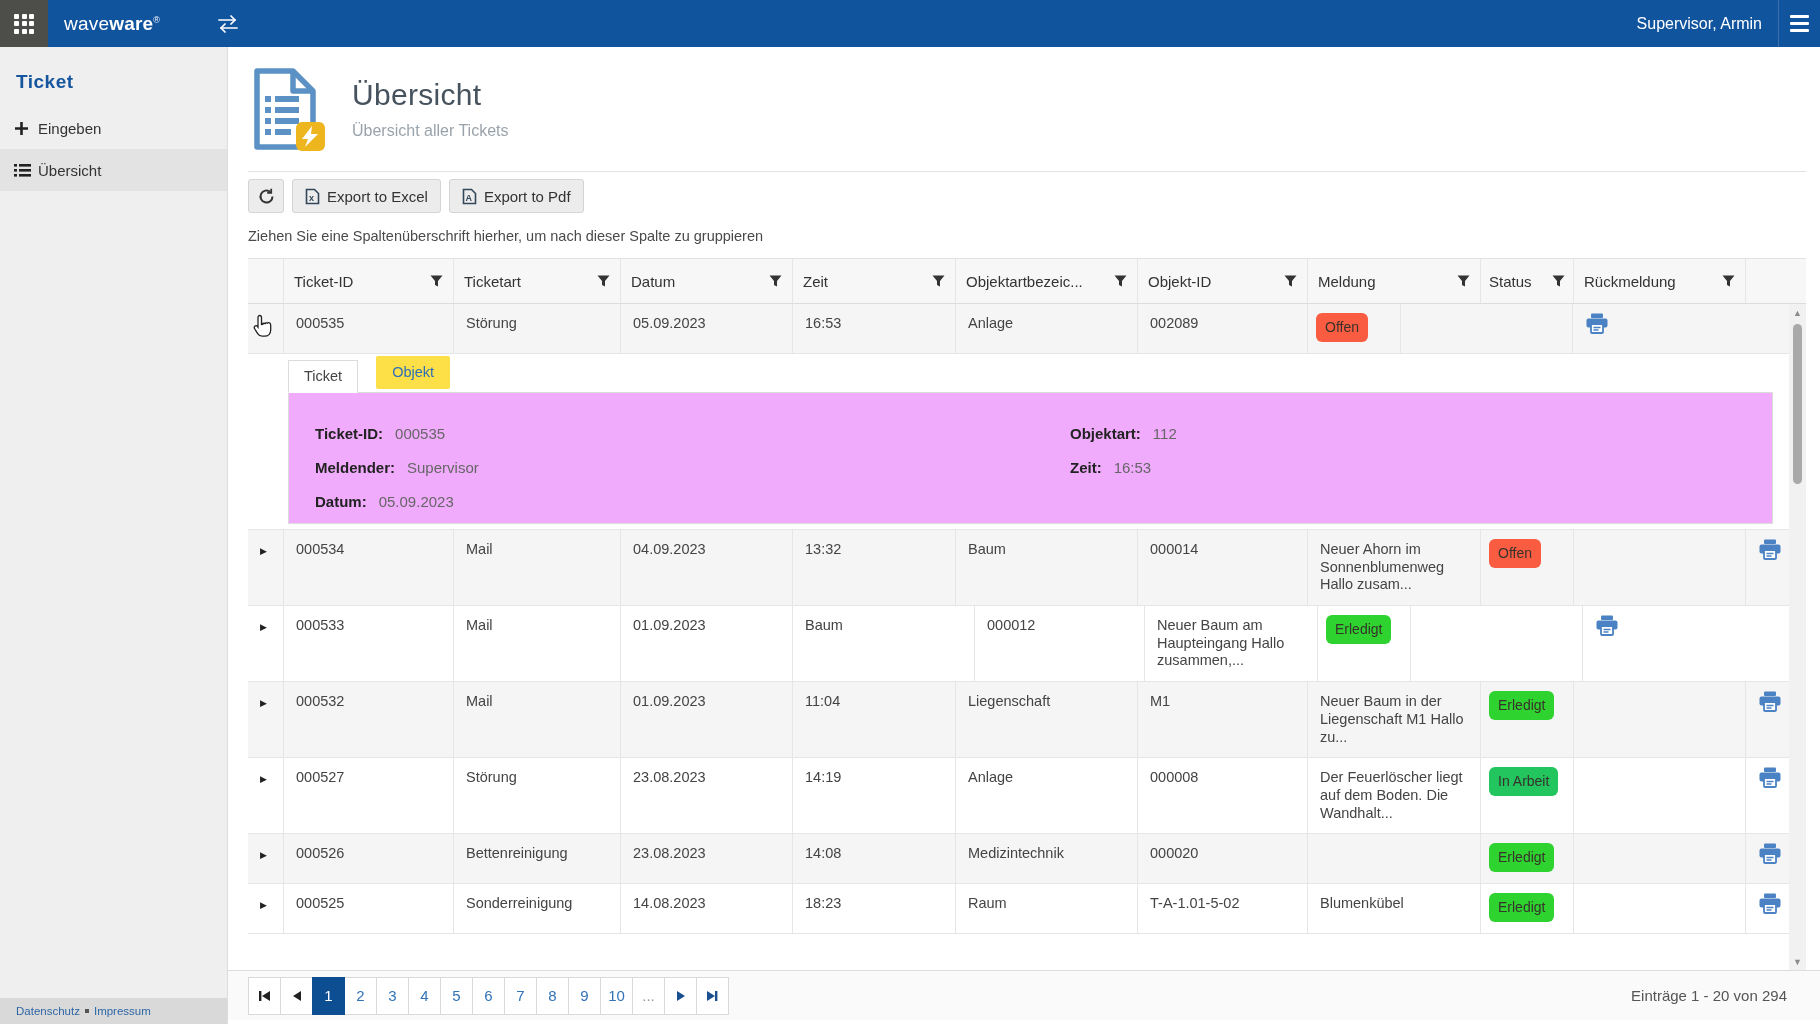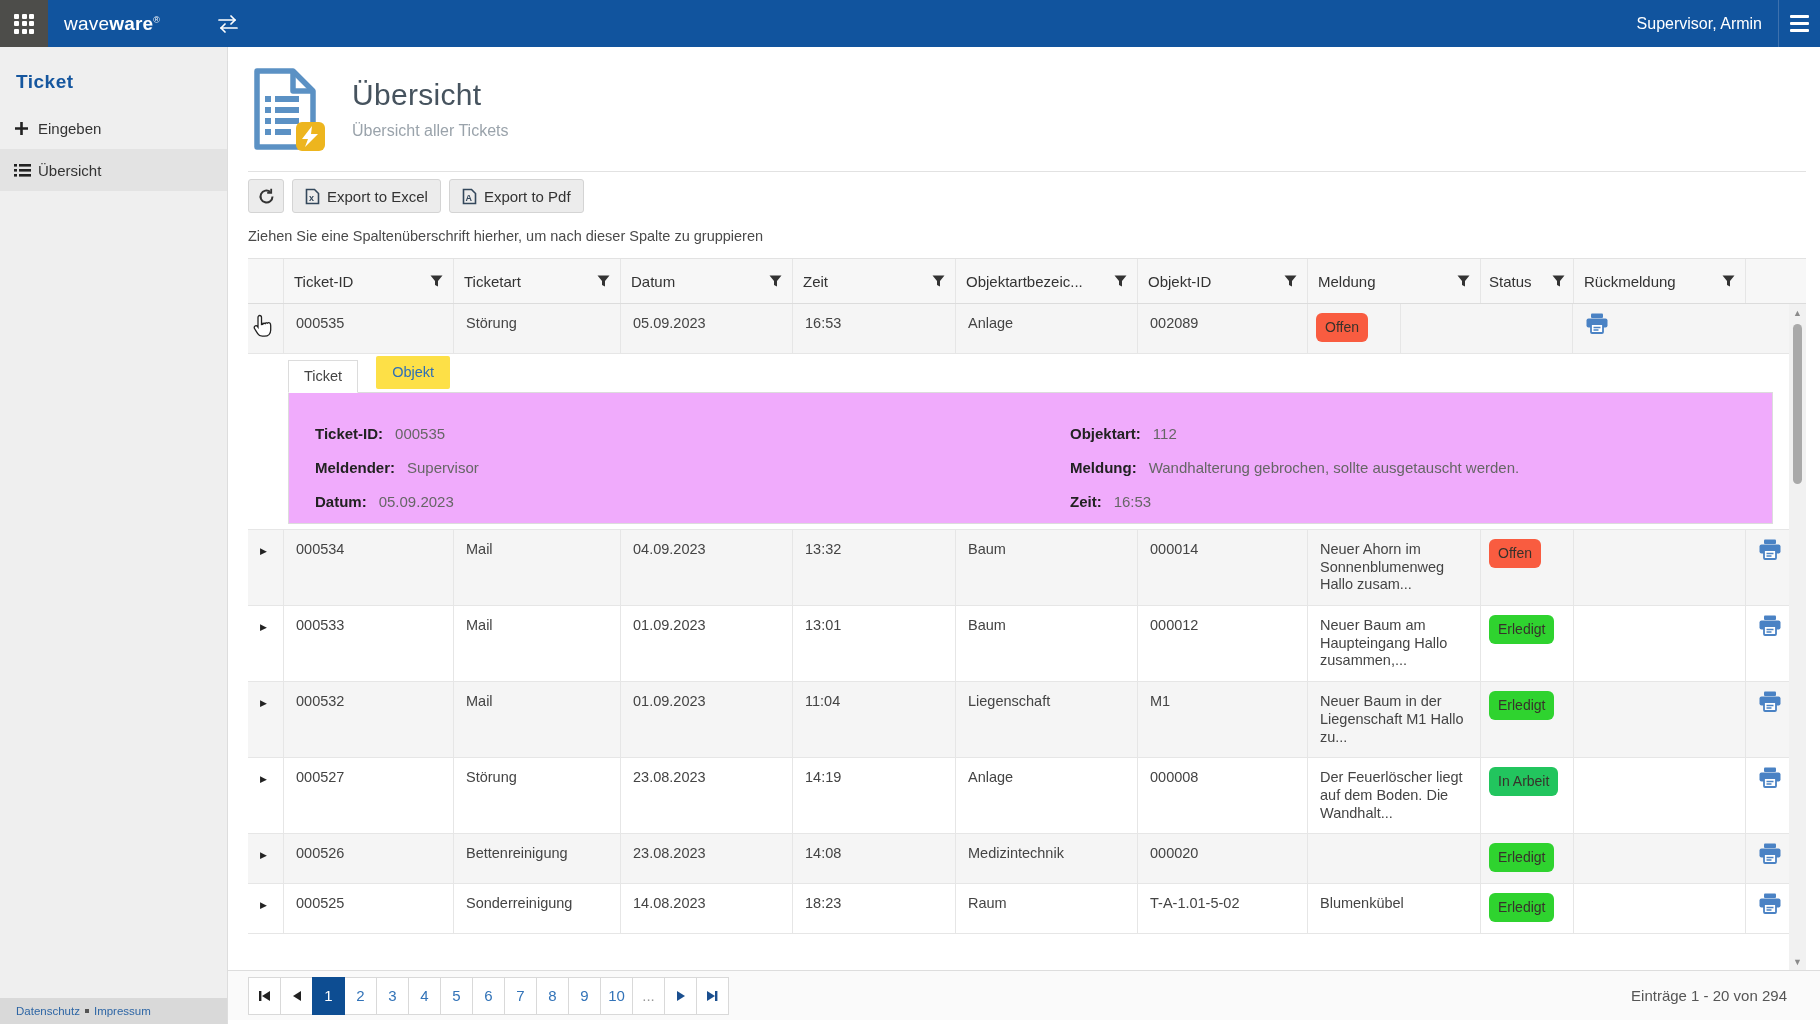--- a/index.html
+++ b/index.html
@@ -315,21 +315,20 @@
                 <div class="tab inactive">Objekt</div>
               </div>
               <div class="detail-panel">
                 <div class="dcol">
                   <div class="dfield"><span class="dl">Ticket-ID:</span><span class="dv">000535</span></div>
                   <div class="dfield"><span class="dl">Meldender:</span><span class="dv">Supervisor</span></div>
                   <div class="dfield"><span class="dl">Datum:</span><span class="dv">05.09.2023</span></div>
                 </div>
                 <div class="dcol right">
                   <div class="dfield"><span class="dl">Objektart:</span><span class="dv">112</span></div>
-                  <div class="dfield"><span class="dl">Meldung:</span><span class="dv">Wandhalterung gebrochen, sollte ausgetauscht werden.</span></div>
                   <div class="dfield"><span class="dl">Zeit:</span><span class="dv">16:53</span></div>
                 </div>
               </div>
             </div>
 
             <div id="rows-after">
                 <div class="trow shade">
                   <div class="cell c-exp"><span class="caret">▶</span></div>
                   <div class="cell c-tid">000534</div>
                   <div class="cell c-art">Mail</div>
@@ -345,21 +344,20 @@
                       <rect x="1.5" y="5.5" width="21" height="9" rx="2" fill="#4A82C4"></rect>
                       <rect x="6" y="11" width="12" height="9" rx="1" fill="#fff" stroke="#4A82C4" stroke-width="1.8"></rect>
                       <path d="M8.5 14.5h7M8.5 17h5" stroke="#4A82C4" stroke-width="1.4"></path>
                     </svg></div>
                 </div>
                 <div class="trow">
                   <div class="cell c-exp"><span class="caret">▶</span></div>
                   <div class="cell c-tid">000533</div>
                   <div class="cell c-art">Mail</div>
                   <div class="cell c-dat">01.09.2023</div>
-                  <div class="cell c-zeit">13:01</div>
                   <div class="cell c-oart">Baum</div>
                   <div class="cell c-oid">000012</div>
                   <div class="cell c-mel">Neuer Baum am Haupteingang Hallo zusammen,...</div>
                   <div class="cell c-status"><span class="badge" style="background: rgb(47, 211, 47);">Erledigt</span></div>
                   <div class="cell c-rueck"></div>
                   <div class="cell c-print"><svg width="24" height="21" viewBox="0 0 24 21">
                       <rect x="6" y="0.5" width="12" height="4.5" rx="1" fill="#4A82C4"></rect>
                       <rect x="1.5" y="5.5" width="21" height="9" rx="2" fill="#4A82C4"></rect>
                       <rect x="6" y="11" width="12" height="9" rx="1" fill="#fff" stroke="#4A82C4" stroke-width="1.8"></rect>
                       <path d="M8.5 14.5h7M8.5 17h5" stroke="#4A82C4" stroke-width="1.4"></path>

